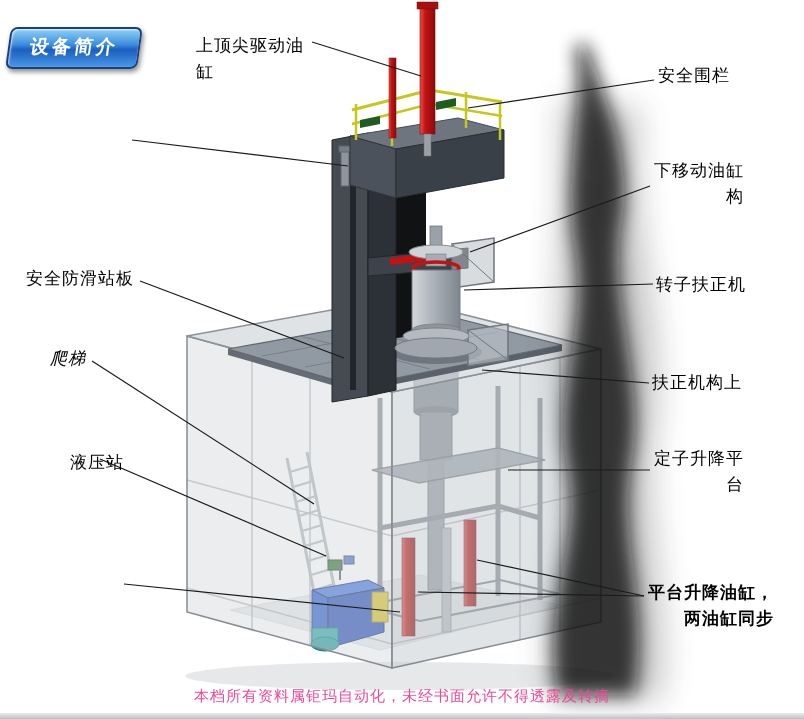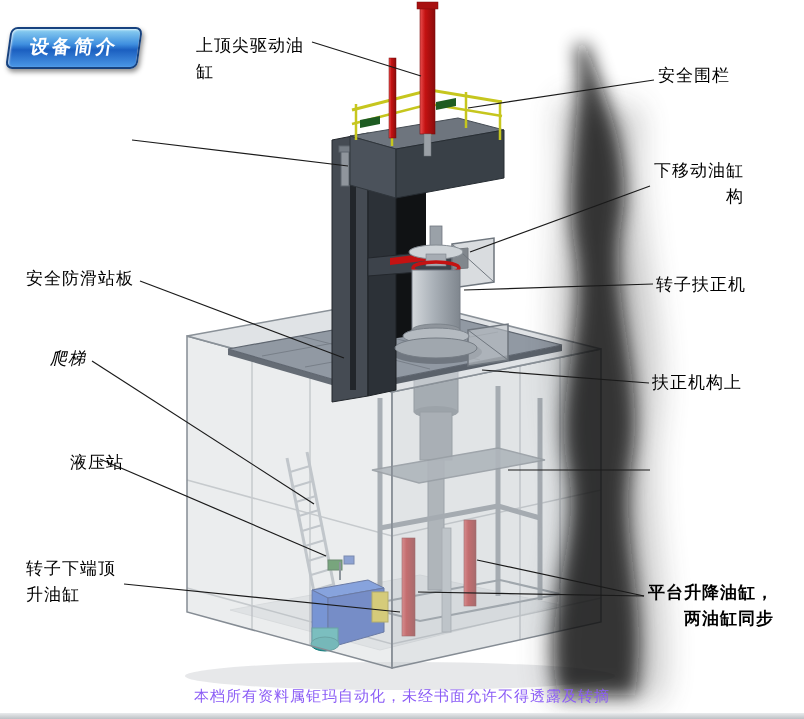--- a/index.html
+++ b/index.html
@@ -10,21 +10,21 @@
   .label{position:absolute;font-size:17px;line-height:1.5;color:#000;
          white-space:pre-line;letter-spacing:1px;}
   .label.right{text-align:right;}
   .badge{position:absolute;left:8px;top:27px;padding:5px 20px 7px 20px;
          color:#fff;font-size:19px;font-weight:bold;letter-spacing:3px;
          background:linear-gradient(180deg,#8fd2f2 0%,#3f8fdf 40%,#1b5fc0 55%,#4a97e6 100%);
          border:2px solid #17427f;border-radius:7px;
          box-shadow:2px 3px 5px rgba(0,0,0,.45), inset 1px 1px 2px rgba(255,255,255,.75);
          transform:skewX(-8deg);}
   .footer{position:absolute;left:0;top:687px;width:100%;text-align:center;
-          font-size:15px;color:#8b5cf6;letter-spacing:1px;}
+          font-size:15px;color:#ec4899;letter-spacing:1px;}
   .bottom-strip{position:absolute;left:0;bottom:0;width:100%;height:6px;
           background:linear-gradient(#e9ebed,#bdc1c5);}
 </style>
 </head>
 <body>
 
 <div class="stage">
 
   <svg class="scene" width="804" height="719" viewBox="0 0 804 719">
     <defs>
@@ -228,20 +228,20 @@
   <div class="label" style="left:196px;top:33px;">上顶尖驱动油
 缸</div>
   <div class="label right" style="left:658px;top:63px;">安全围栏</div>
   <div class="label right" style="left:654px;top:158px;">下移动油缸
 构</div>
   <div class="label" style="left:26px;top:266px;">安全防滑站板</div>
   <div class="label right" style="left:656px;top:272px;">转子扶正机</div>
   <div class="label" style="left:50px;top:346px;font-style:italic;">爬梯</div>
   <div class="label right" style="left:652px;top:370px;">扶正机构上</div>
   <div class="label" style="left:38px;top:450px;margin-left:32px;">液压站</div>
-  <div class="label" style="left:26px;top:556px;">转子下端顶
-升油缸</div>
+  <div class="label right" style="left:654px;top:446px;">定子升降平
+台</div>
   <div class="label right" style="left:648px;top:580px;font-weight:bold;">平台升降油缸，
 两油缸同步</div>
 
   <div class="footer">本档所有资料属钜玛自动化，未经书面允许不得透露及转摘</div>
   <div class="bottom-strip"></div>
 </div>
 
 </body></html>

